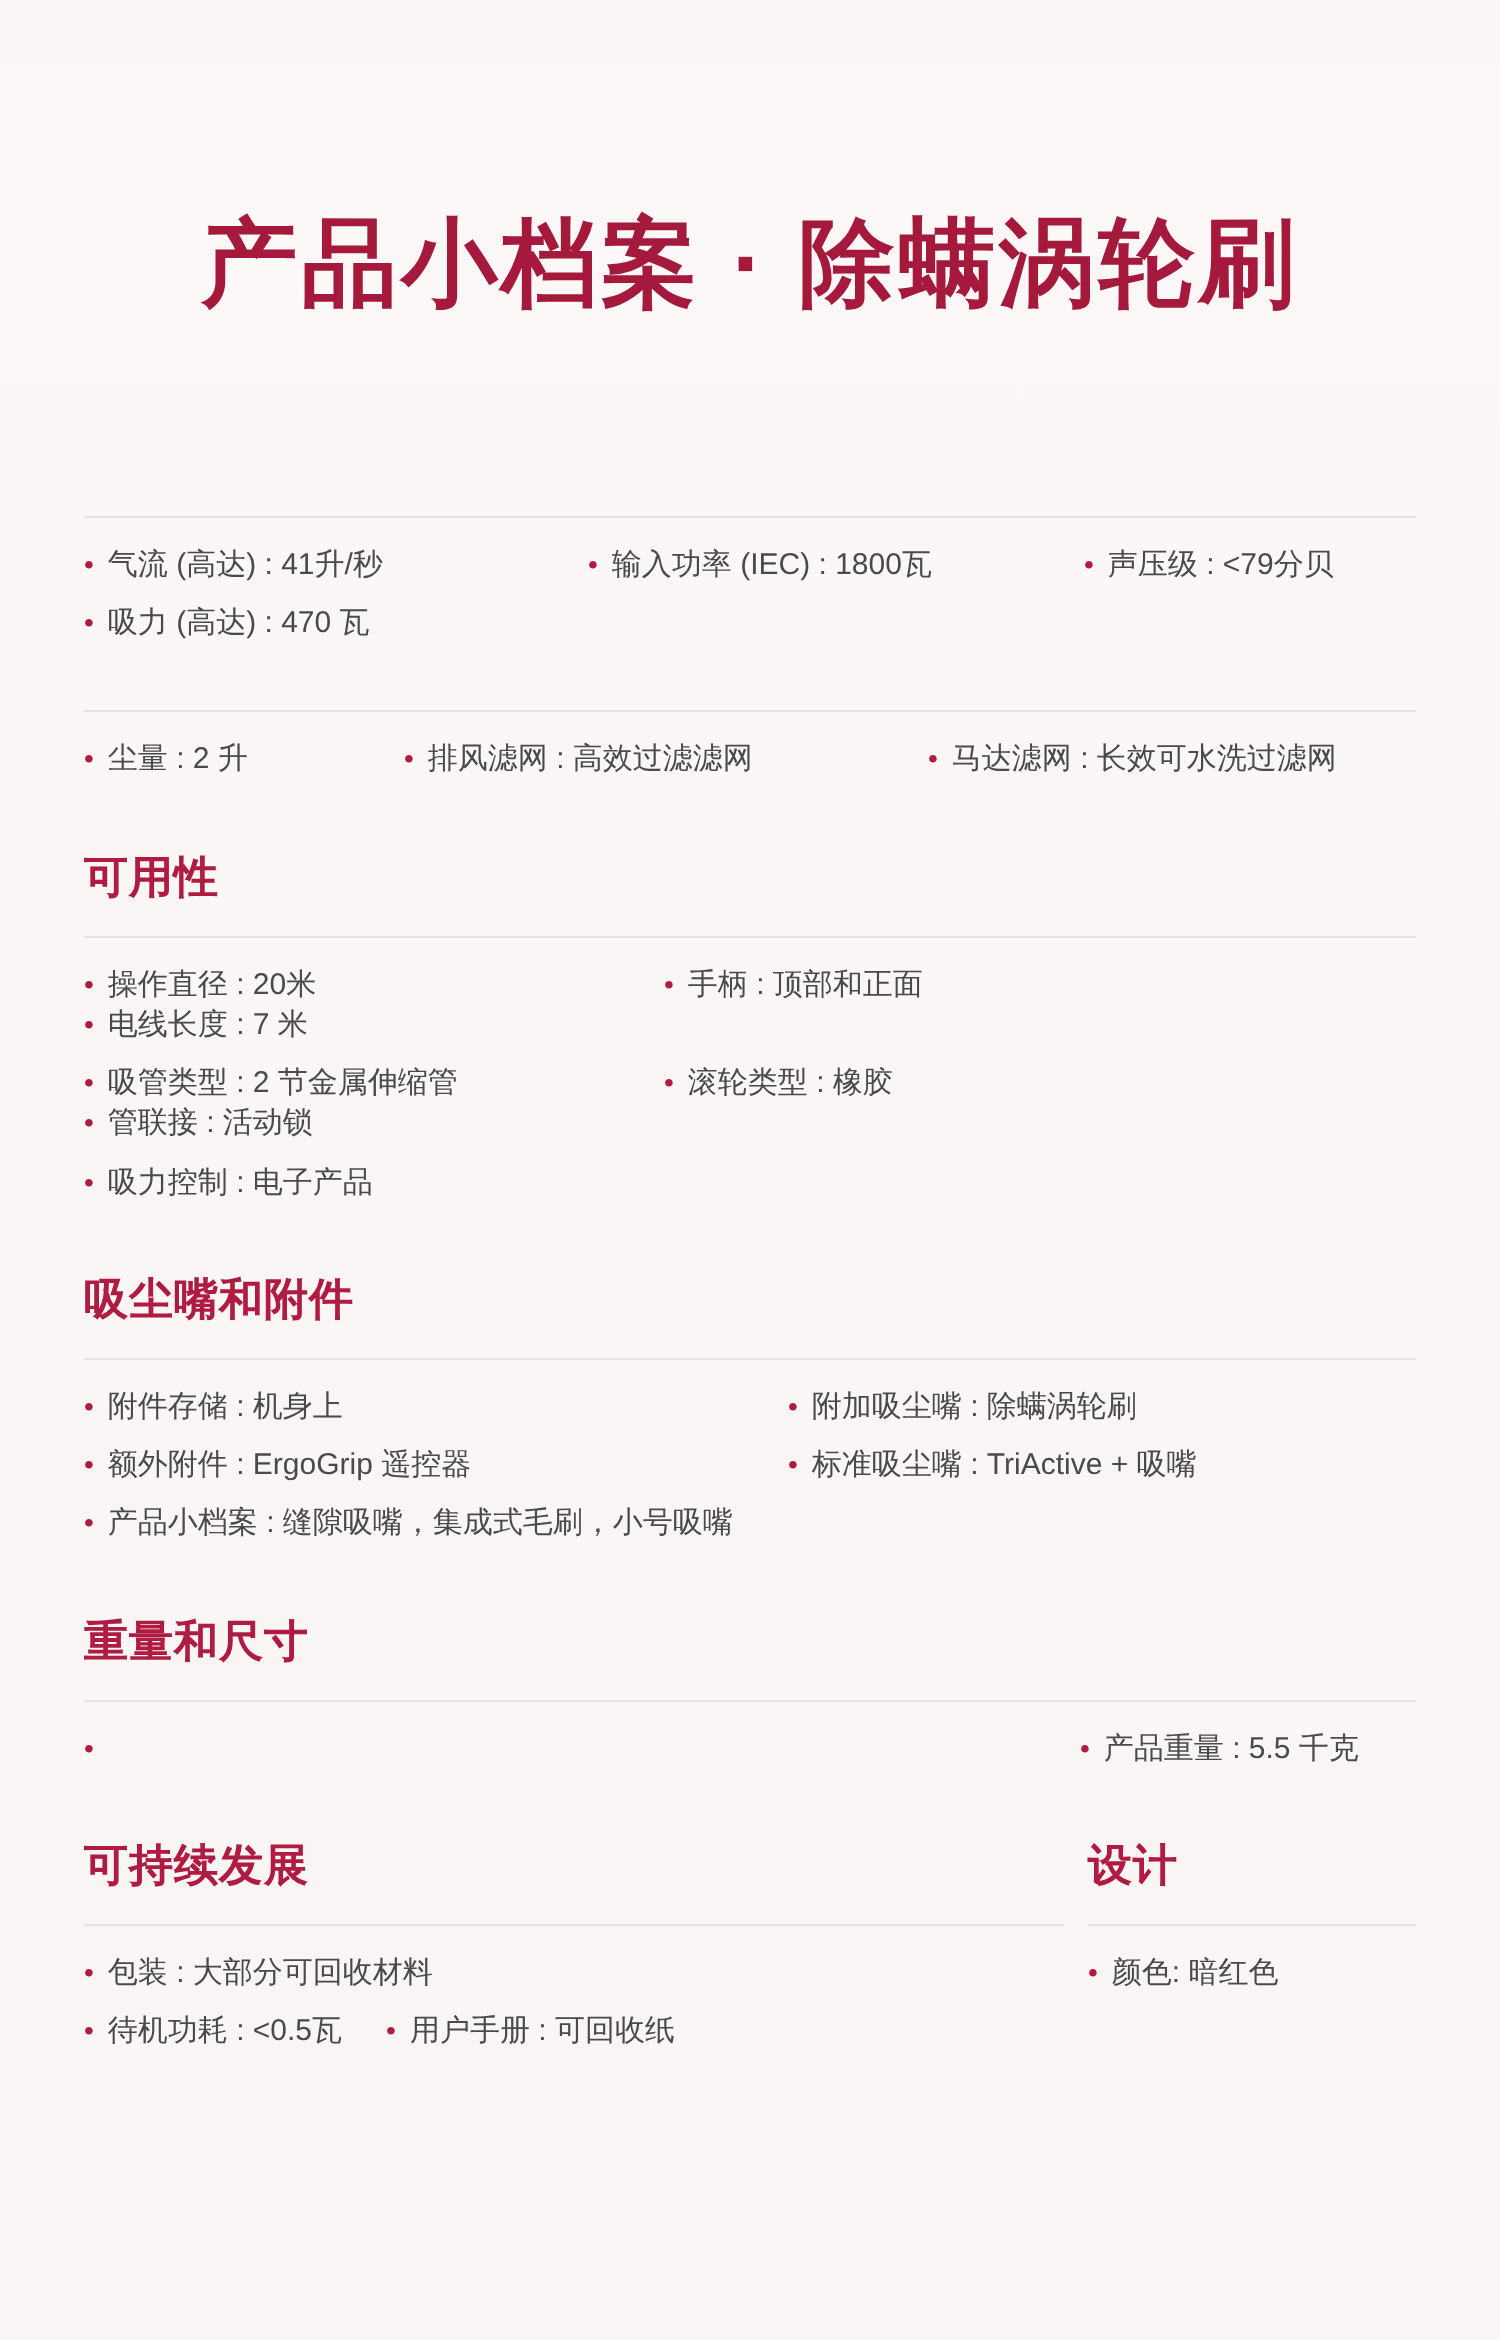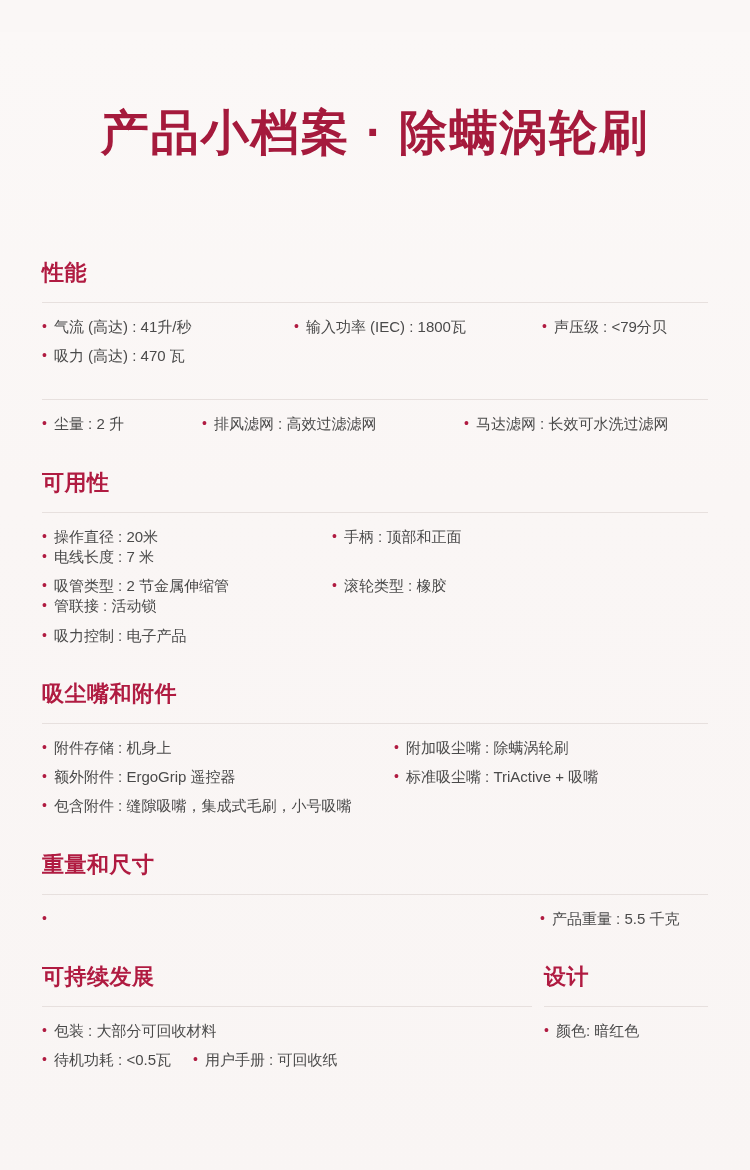--- a/index.html
+++ b/index.html
@@ -111,21 +111,20 @@
 </head>
 <body>
 
 <div class="page">
 
   <h1 class="hero-title">产品小档案 · 除螨涡轮刷</h1>
 
   <div class="content">
 
     <div class="section">
-      <div class="section-title">性能</div>
       <div class="rows">
         <div class="row cols-3">
           <div class="item">
             <span class="bullet">•</span>
             <span class="item-text">气流 (高达) : 41升/秒</span>
           </div>
           <div class="item">
             <span class="bullet">•</span>
             <span class="item-text">输入功率 (IEC) : 1800瓦</span>
           </div>
@@ -221,21 +220,21 @@
             <span class="item-text">额外附件 : ErgoGrip 遥控器</span>
           </div>
           <div class="item">
             <span class="bullet">•</span>
             <span class="item-text">标准吸尘嘴 : TriActive + 吸嘴</span>
           </div>
         </div>
         <div class="row cols-2">
           <div class="item">
             <span class="bullet">•</span>
-            <span class="item-text">包含附件 : 缝隙吸嘴，集成式毛刷，小号吸嘴</span>
+            <span class="item-text">产品小档案 : 缝隙吸嘴，集成式毛刷，小号吸嘴</span>
           </div>
         </div>
       </div>
     </div>
 
     <div class="section">
       <div class="section-title">重量和尺寸</div>
       <div class="rows">
         <div class="row cols-weight">
           <div class="item">

